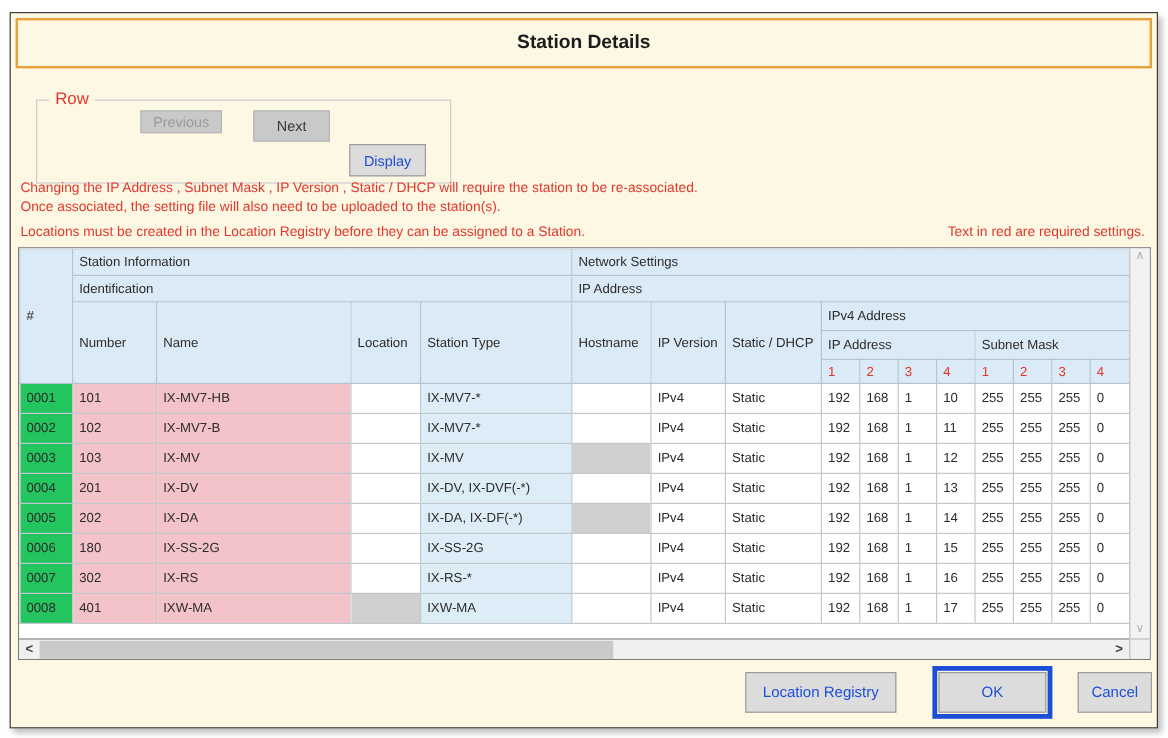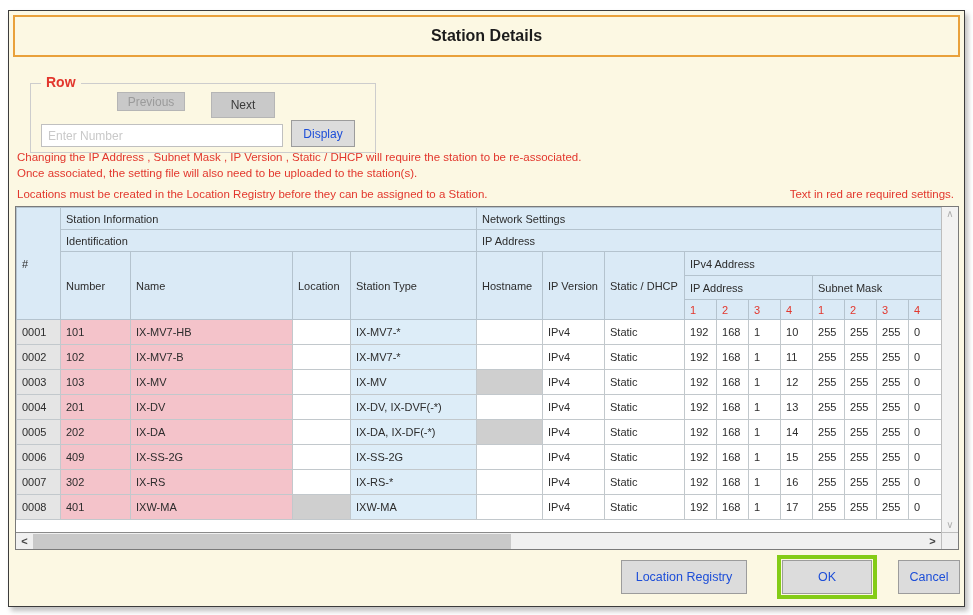--- a/index.html
+++ b/index.html
@@ -19,21 +19,21 @@
     font-size:16px; font-weight:bold; color:#1c1c1c;
   }
 
   
   .row-group {
     position:absolute; left:21px; top:72px; width:346px; height:70px;
     border:1px solid #cdcdcd;
   }
   .row-group .legend {
     position:absolute; left:10px; top:-10px; padding:0 5px;
-    background:#FCF8E3; color:#E2372D; font-size:14px; font-weight:bold;
+    background:#FCF8E3; color:#E2372D; font-size:14px; font-weight:normal;
   }
   .btn {
     font-family:"Liberation Sans", sans-serif;
     font-size:12px; color:#1d4ed8; background:#DCDCDC;
     border:1px solid #9c9c9c; cursor:default;
   }
   .btn-prev { position:absolute; left:86px; top:8px; width:68px; height:19px;
     background:#C9C9C9; border:1px solid #b5b5b5; color:#9b9b9b; }
   .btn-next { position:absolute; left:180px; top:8px; width:64px; height:26px;
     background:#C9C9C9; border:1px solid #b5b5b5; color:#3a3a3a; }
@@ -66,21 +66,21 @@
     font-size:11px; color:#2c2c2c; padding:0 5px;
     white-space:nowrap; overflow:hidden;
   }
   table.station thead th { background:#DAEAF6; border-color:#b4c3ce; }
   thead tr.hrow-a th, thead tr.hrow-b th { height:22px; }
   thead tr.hrow-c th { height:24px;margin-left:36px; }
   thead tr.hrow-d th { height:24px; }
   thead tr.hrow-e th { height:20px; color:#E2372D; }
   th.req { color:#E2372D; }
   tbody td { height:25px; background:#ffffff; }
-  td.idx   { background:#e5e5e5; }
+  td.idx   { background:#22c55e; }
   td.num, td.name { background:#F4C3CA;margin-top:14px; }
   td.stype { background:#DDEDF8; }
   td.dis   { background:#CFCFCF; }
   td.octet { text-align:right; padding-right:8px; }
 
   
   .vscroll {
     grid-column:2; grid-row:1; background:#F2F2F2; border-left:1px solid #bdbdbd;
     display:flex; flex-direction:column; justify-content:space-between; align-items:center;
   }
@@ -91,40 +91,39 @@
   }
   .hscroll .arr { width:17px; text-align:center; font-size:11px; font-weight:bold; color:#444; flex:0 0 17px; }
   .hscroll .thumb { height:15px; background:#C9C9C9; flex:0 0 478px; }
   .hscroll .track { flex:1; }
   .scroll-corner { grid-column:2; grid-row:2; background:#F0F0F0; border-top:1px solid #bdbdbd; border-left:1px solid #bdbdbd; }
 
   
   .btn-location-registry { position:absolute; left:612px; top:549px; width:126px; height:34px; font-size:12.5px; }
   .ok-annotation {
     position:absolute; left:768px; top:544px; width:100px; height:44px;
-    border:4px solid #84cc16; display:flex; align-items:center; justify-content:center;
+    border:4px solid #1d4ed8; display:flex; align-items:center; justify-content:center;
     background:#FCF8E3;
   }
   .btn-ok { width:90px; height:34px; font-size:12.5px; }
   .btn-cancel { position:absolute; left:889px; top:549px; width:62px; height:34px; font-size:12.5px; }
 </style>
 </head>
 <body>
 
 <div class="dialog">
 
   <div class="title-bar">
     <span>Station Details</span>
   </div>
 
   <div class="row-group">
     <span class="legend">Row</span>
     <button class="btn btn-prev">Previous</button>
     <button class="btn btn-next">Next</button>
-    <input class="row-input" type="text" placeholder="Enter Number" style="">
     <button class="btn btn-display">Display</button>
   </div>
 
   <div class="warn warn-1">Changing the  IP Address , Subnet Mask , IP Version , Static / DHCP  will require the station to be re-associated.</div>
   <div class="warn warn-2">Once associated, the setting file will also need to be uploaded to the station(s).</div>
   <div class="warn warn-3">Locations must be created in the Location Registry before they can be assigned to a Station.</div>
   <div class="warn-note">Text in red are required settings.</div>
 
   <div class="table-block">
     <div class="table-viewport">
@@ -268,21 +267,21 @@
               <td class="octet">168</td>
               <td class="octet">1</td>
               <td class="octet">14</td>
               <td class="octet">255</td>
               <td class="octet">255</td>
               <td class="octet">255</td>
               <td class="octet">0</td>
             </tr>
             <tr>
               <td class="idx">0006</td>
-              <td class="num">409</td>
+              <td class="num">180</td>
               <td class="name">IX-SS-2G</td>
               <td class="loc"></td>
               <td class="stype">IX-SS-2G</td>
               <td class="host"></td>
               <td class="ipv">IPv4</td>
               <td class="sd">Static</td>
               <td class="octet">192</td>
               <td class="octet">168</td>
               <td class="octet">1</td>
               <td class="octet">15</td>

